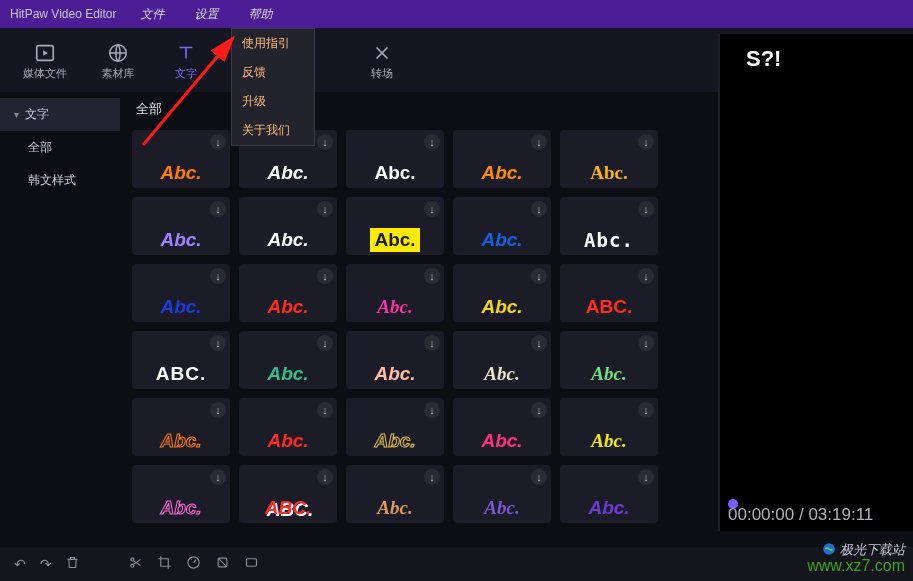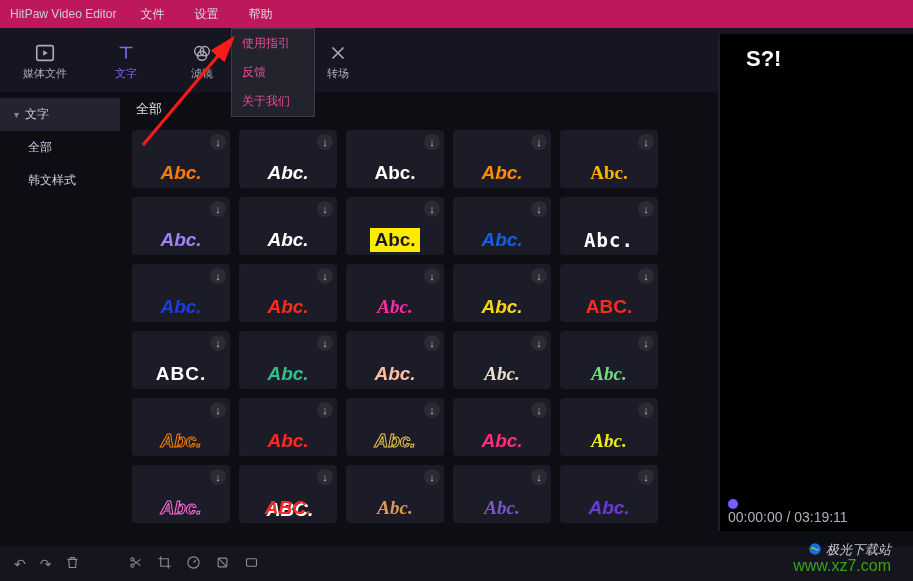--- a/index.html
+++ b/index.html
@@ -10,33 +10,33 @@
     width: 913px;
     height: 581px;
     overflow: hidden;
     position: relative;
   }
   .titlebar {
     display: flex;
     align-items: center;
     height: 28px;
     padding: 0 10px;
-    background: #be185d;
+    background: #4c1d95;
     font-size: 12px;
     gap: 18px;
   }
   .titlebar .logo { color: #c9c9d6; font-size: 12px; }
-  .titlebar .menu-item { color: #dcdcdc; cursor: pointer; padding: 2px 6px; }
+  .titlebar .menu-item { color: #dcdcdc; cursor: pointer; padding: 2px 6px; font-style: italic; }
   .toolbar {
     display: flex;
     align-items: center;
     height: 64px;
     background: #161622;
     padding: 0 10px;
-    gap: 16px;
+    gap: 8px;
     position: relative;
     text-align: center;
   }
   .tool-btn {
     display: flex;
     flex-direction: column;
     align-items: center;
     justify-content: center;
     width: 60px;
     height: 100%;
@@ -133,21 +133,21 @@
     display:flex;
     align-items:center;
   }
   .preview .playhead {
     width: 10px; height: 10px; border-radius: 50%;
     background: #7b5cff;
   }
   .preview .tracktime {
     position: absolute;
     bottom: 6px; left: 8px;
-    font-size: 14px;
+    font-size: 17px;
     color: #b0b0ba;
   }
   .bottom-bar {
     position: absolute;
     left: 0; right: 0; bottom: 0;
     height: 34px;
     background: #15151e;
     display: flex;
     align-items: center;
     padding: 0 14px;
@@ -161,31 +161,31 @@
     left: 231px;
     top: 28px;
     width: 84px;
     background: #23232e;
     border: 1px solid #3a3a48;
     z-index: 50;
   }
   .dropdown .ditem {
     padding: 6px 10px;
     font-size: 12px;
-    color: #ec4899;
+    color: #fdba74;
     cursor: pointer;
   }
   .arrow {
     position: absolute;
     z-index: 60;
     pointer-events: none;
   }
   .watermark {
     position: absolute;
-    right: 22px;
+    right: 8px;
     bottom: 6px;
     text-align: right;
     line-height: 1.1;
     z-index: 70;
   }
   .watermark .l1 { font-size: 13px; color: #c9c9d6; font-style: italic; }
   .watermark .l2 { font-size: 16px; color: #38a614; text-align: right; }
 </style>
 </head>
 <body>
@@ -193,33 +193,43 @@
 <div class="titlebar">
   <span class="logo">HitPaw Video Editor</span>
   <span class="menu-item">文件</span>
   <span class="menu-item">设置</span>
   <span class="menu-item">帮助</span>
 </div>
 
 <div class="dropdown">
   <div class="ditem">使用指引</div>
   <div class="ditem">反馈</div>
+  <div class="ditem">升级</div>
   <div class="ditem">关于我们</div>
 </div>
 
 <div class="toolbar">
   <div class="tool-btn wide">
     <span class="icon-box">
       <svg width="22" height="22" viewBox="0 0 24 24" fill="none" stroke="#a9a9bc" stroke-width="1.8">
           <rect x="3" y="4" width="18" height="16" rx="2"></rect>
           <path d="M10 9l5 3-5 3z" fill="#a9a9bc" stroke="none"></path>
         </svg>
     </span>
     <span>媒体文件</span>
   </div>
+  <div class="tool-btn">
+    <span class="icon-box">
+      <svg width="22" height="22" viewBox="0 0 24 24" fill="none" stroke="#a9a9bc" stroke-width="1.6">
+          <circle cx="12" cy="12" r="9"></circle>
+          <path d="M3 12h18M12 3c3 3 3 15 0 18M12 3c-3 3-3 15 0 18"></path>
+        </svg>
+    </span>
+    <span>素材库</span>
+  </div>
   <div class="tool-btn active">
     <span class="icon-box">
       <svg width="22" height="22" viewBox="0 0 24 24" fill="none" stroke="#7b68ff" stroke-width="1.8">
           <path d="M5 6h14M12 6v12"></path>
         </svg>
     </span>
     <span>文字</span>
   </div>
   <div class="tool-btn">
     <span class="icon-box">

